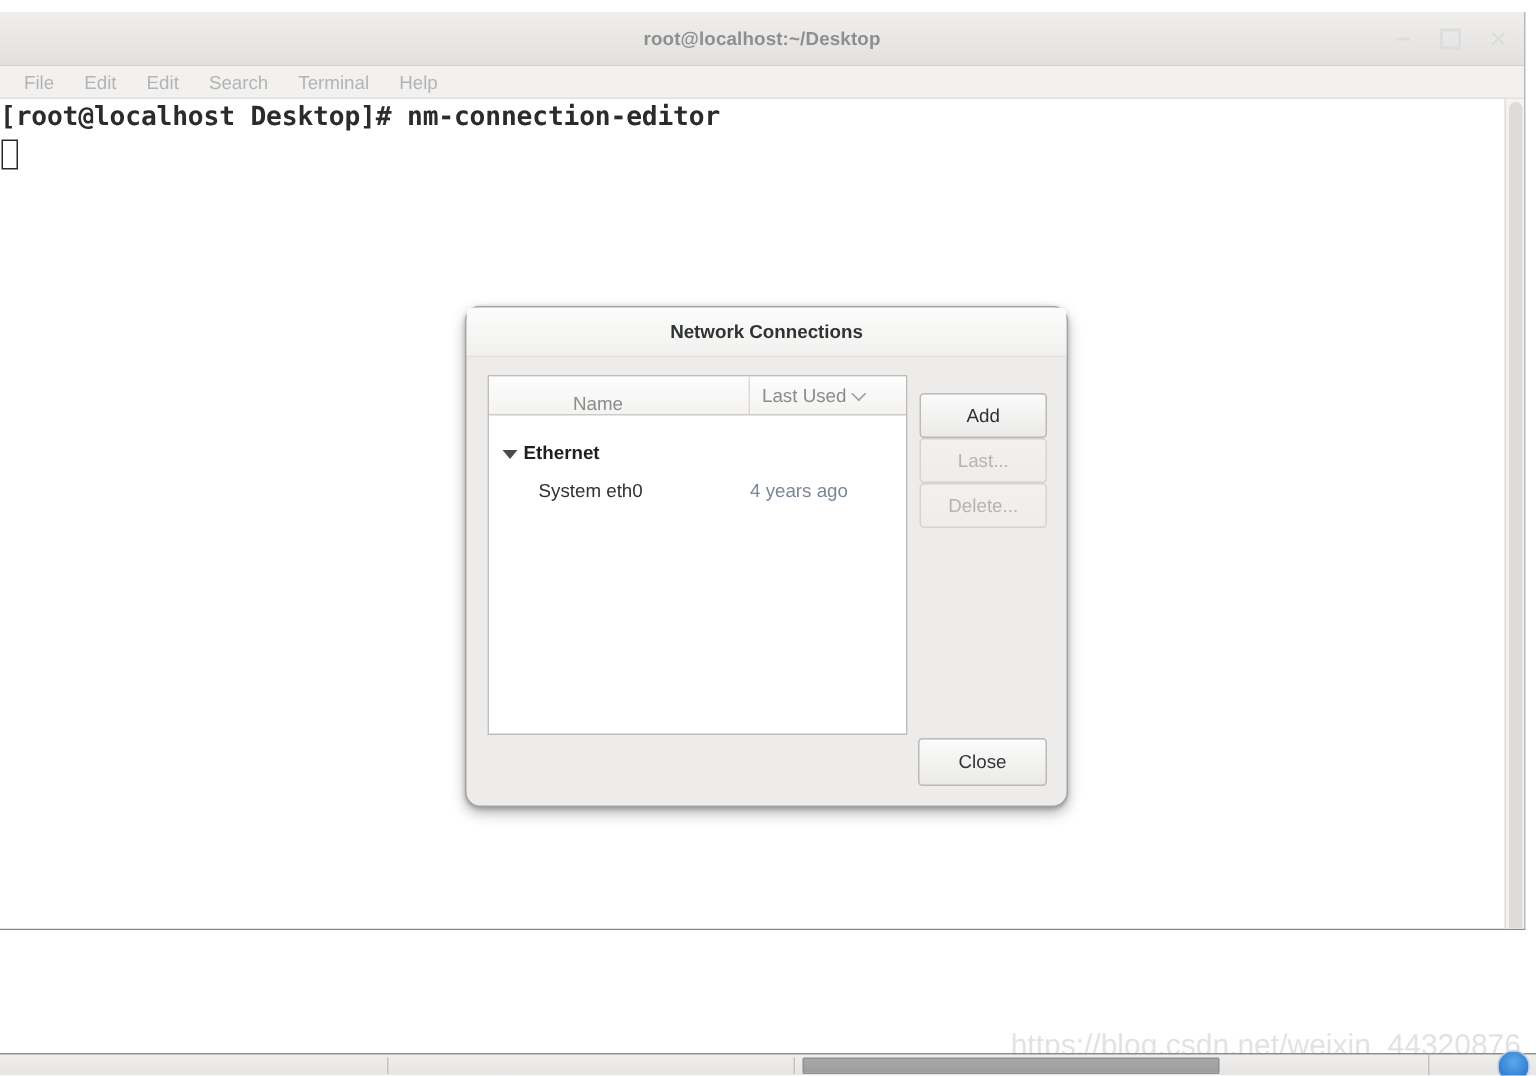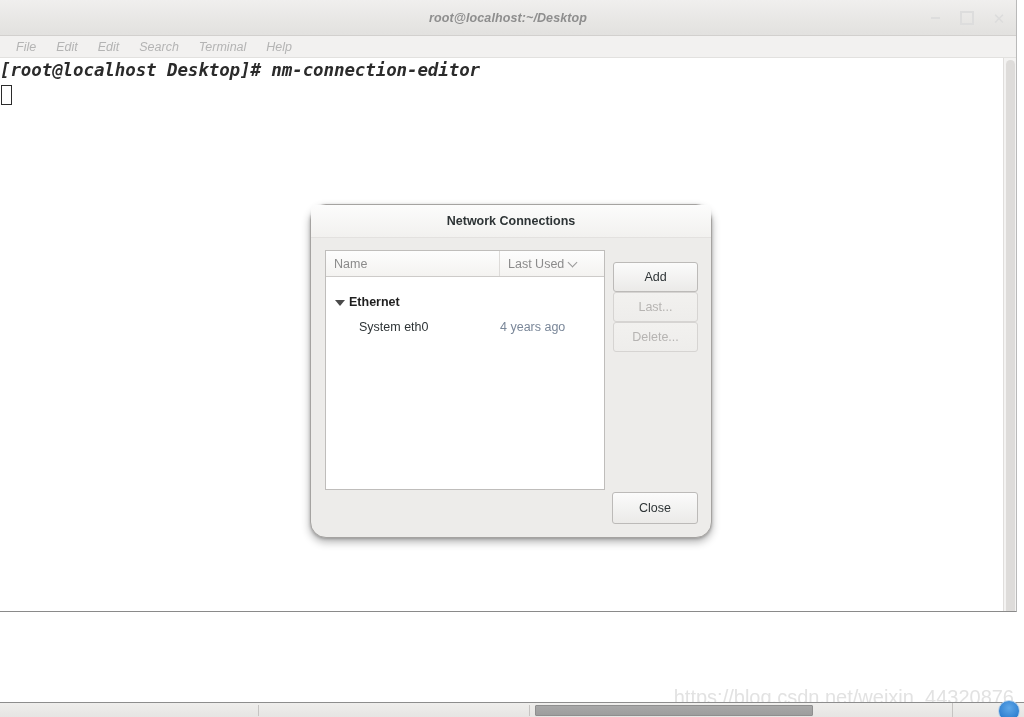--- a/index.html
+++ b/index.html
@@ -15,28 +15,27 @@
   
   #screen {
     position: relative;
     width: 1024px; height: 717px;
     background: #ffffff;
   }
 
   
   #terminal-window {
     position: absolute;
-    left: 0; top: 0;
+    left: 0; top: 8px;
     width: 1017px; height: 612px;
     background: #ffffff;
     border-right: 1px solid #b9b9b9;
     border-bottom: 1px solid #8a8a8a;
     display: flex;
     flex-direction: column;
-    font-style: italic;
   }
 
   .titlebar {
     position: relative;
     height: 36px;
     background: linear-gradient(to bottom, #f0efee 0%, #e8e7e5 55%, #e2e1df 100%);
     border-bottom: 1px solid #d2d0ce;
     display: flex;
     align-items: center;
     justify-content: center;
@@ -138,21 +137,21 @@
     background: #dedcda;
   }
 
   
   #network-dialog {
     position: absolute;
     left: 310px; top: 204px;
     width: 402px; height: 334px;
     background: #edecea;
     border: 1px solid #a5a3a1;
-    border-radius: 16px;
+    border-radius: 10px;
     box-shadow: 0 4px 9px rgba(0,0,0,.30), 0 1px 3px rgba(0,0,0,.22);
   }
   .dlg-header {
     height: 33px;
     background: linear-gradient(to bottom, #fcfcfc 0%, #f2f1ef 100%);
     border-bottom: 1px solid #e3e1df;
     border-radius: 4px 4px 0 0;
     display: flex;
     align-items: center;
     justify-content: center;
@@ -187,26 +186,27 @@
   .list-header {
     display: flex;
     height: 26px;
     flex: 0 0 auto;
     background: linear-gradient(to bottom, #fdfdfd 0%, #f4f3f1 100%);
     border-bottom: 1px solid #cdcbc9;
   }
   .col-name {
     flex: 1 1 auto;
     display: flex;
-    align-items: center;
+    align-items: flex-end;
     padding-left: 8px;
     font-size: 12.5px;
     color: #8b8b8b;
     border-right: 1px solid #dddbd9;
     user-select: none;
+    margin-left: 48px;
   }
   .col-lastused {
     width: 104px;
     display: flex;
     align-items: center;
     gap: 5px;
     padding-left: 8px;
     font-size: 12.5px;
     color: #8b8b8b;
     user-select: none;

